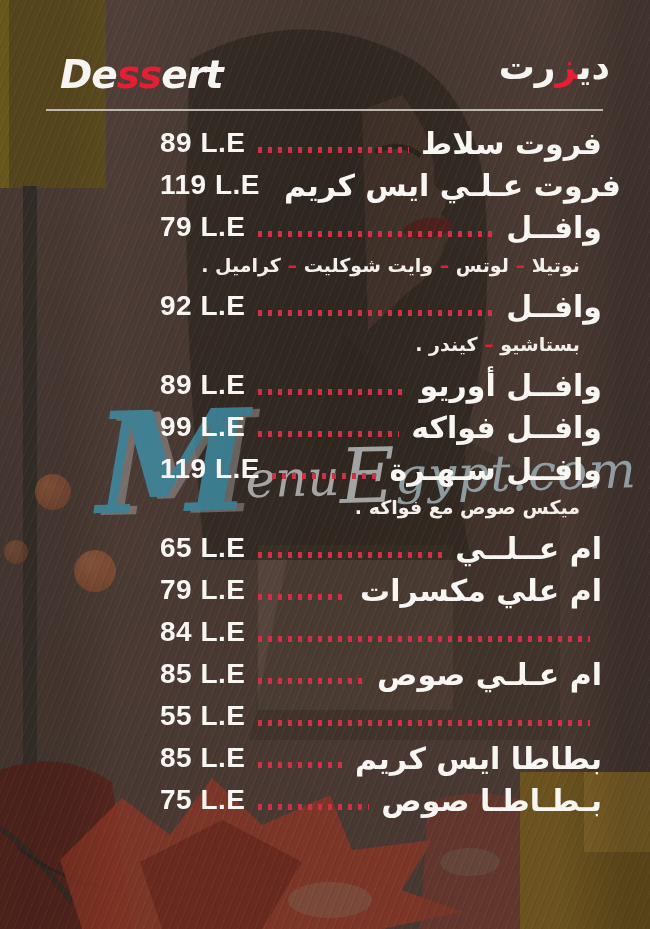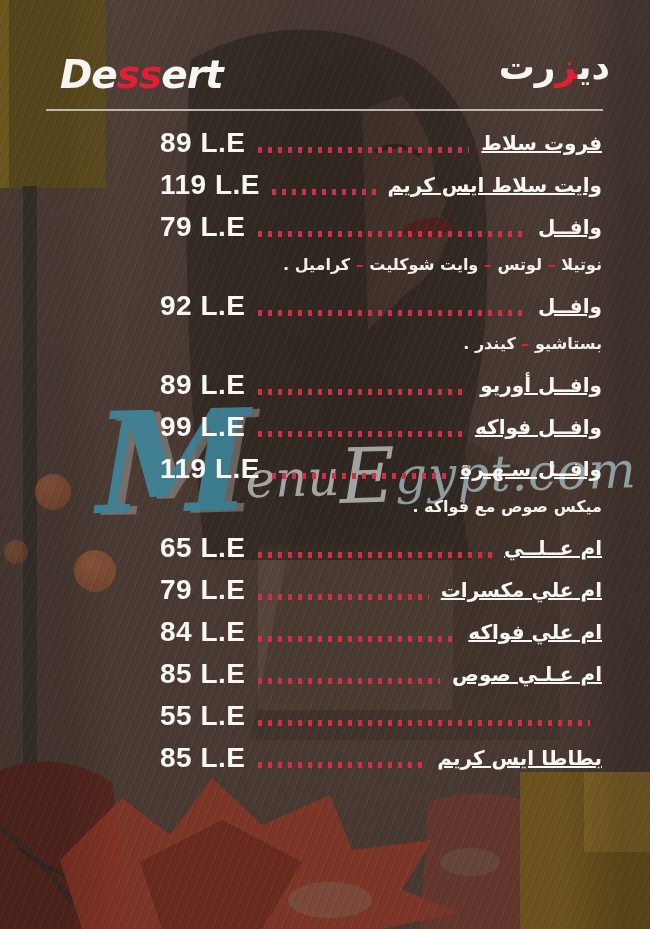--- a/index.html
+++ b/index.html
@@ -47,23 +47,23 @@
   .accent{color:#e51e35;}
   .divider{position:absolute;left:46px;top:109px;width:557px;height:2px;
     background:#c9c4be;opacity:.9;}
   
   .menu{position:absolute;left:0;right:0;top:122px;}
   .row{display:flex;align-items:center;height:42px;padding:0 48px 0 160px;}
   .price{color:#f8f6f3;font-weight:bold;font-size:28px;white-space:nowrap;
     font-family:"Liberation Sans","DejaVu Sans",sans-serif;letter-spacing:.5px;}
   .dots{flex:1;height:6px;margin:14px 12px 0 12px;
     background:repeating-linear-gradient(to right,#cf3048 0 4px,transparent 4px 10px);}
-  .name{color:#f8f6f3;font-weight:bold;font-size:20px;white-space:nowrap;direction:rtl;text-decoration:underline;}
-  .desc{height:37px;line-height:34px;padding:0 48px;direction:rtl;
-    color:#f3f0ec;font-weight:bold;font-size:16px;}
+  .name{color:#f8f6f3;font-weight:bold;font-size:30px;white-space:nowrap;direction:rtl;}
+  .desc{height:37px;line-height:34px;padding:0 70px;direction:rtl;
+    color:#f3f0ec;font-weight:bold;font-size:19px;}
   .desc .dash{color:#e51e35;font-weight:bold;}
 </style>
 </head>
 <body>
 
 <div class="page">
 
   <div class="layer olive-tl"></div>
   <div class="layer branch-vert"></div>
   <div class="layer fruit f1"></div>
@@ -109,21 +109,21 @@
     <div class="menu">
     <div class="row">
       <span class="price"><span class="num">89</span>&nbsp;<span class="unit">L.E</span></span>
       <span class="dots"></span>
       <span class="name">فروت سلاط</span>
     </div>
 
     <div class="row">
       <span class="price"><span class="num">119</span>&nbsp;<span class="unit">L.E</span></span>
       <span class="dots"></span>
-      <span class="name">وايت سلاط ايس كريم</span>
+      <span class="name">فروت عـلـي ايس كريم</span>
     </div>
 
     <div class="row">
       <span class="price"><span class="num">79</span>&nbsp;<span class="unit">L.E</span></span>
       <span class="dots"></span>
       <span class="name">وافــل</span>
     </div>
 
     <div class="desc"><span>نوتيلا</span><span class="dash"> – </span><span>لوتس</span><span class="dash"> – </span><span>وايت شوكليت</span><span class="dash"> – </span><span>كراميل</span><span> .</span></div>
 
@@ -163,36 +163,40 @@
 
     <div class="row">
       <span class="price"><span class="num">79</span>&nbsp;<span class="unit">L.E</span></span>
       <span class="dots"></span>
       <span class="name">ام علي مكسرات</span>
     </div>
 
     <div class="row">
       <span class="price"><span class="num">84</span>&nbsp;<span class="unit">L.E</span></span>
       <span class="dots"></span>
-      <span class="name">ام علي فواكه</span>
     </div>
 
     <div class="row">
       <span class="price"><span class="num">85</span>&nbsp;<span class="unit">L.E</span></span>
       <span class="dots"></span>
       <span class="name">ام عـلـي صوص</span>
     </div>
 
     <div class="row">
       <span class="price"><span class="num">55</span>&nbsp;<span class="unit">L.E</span></span>
       <span class="dots"></span>
     </div>
 
     <div class="row">
       <span class="price"><span class="num">85</span>&nbsp;<span class="unit">L.E</span></span>
       <span class="dots"></span>
       <span class="name">بطاطا ايس كريم</span>
     </div>
 
+    <div class="row">
+      <span class="price"><span class="num">75</span>&nbsp;<span class="unit">L.E</span></span>
+      <span class="dots"></span>
+      <span class="name">بـطـاطـا صوص</span>
+    </div>
   </div>
   </div>
 
 </div>
 
 </body></html>

